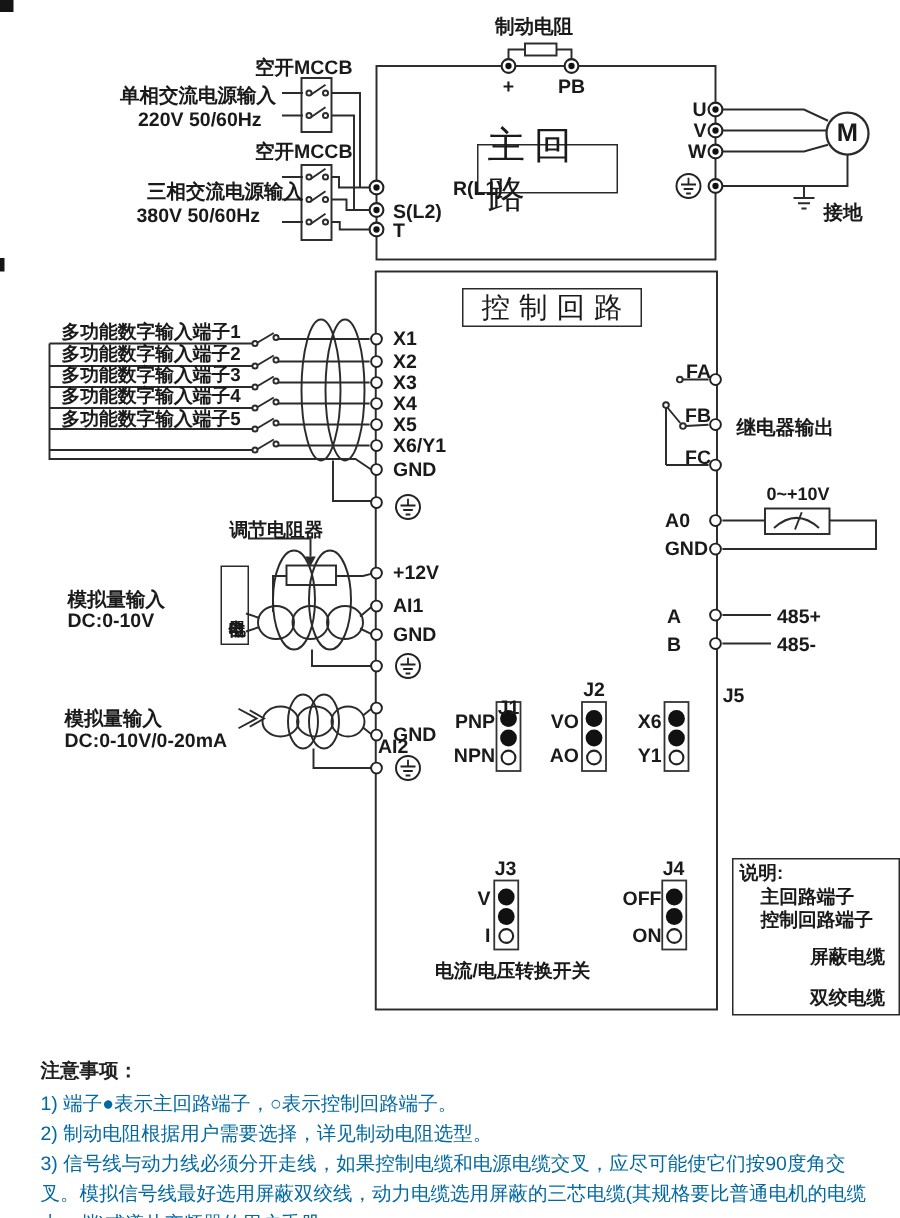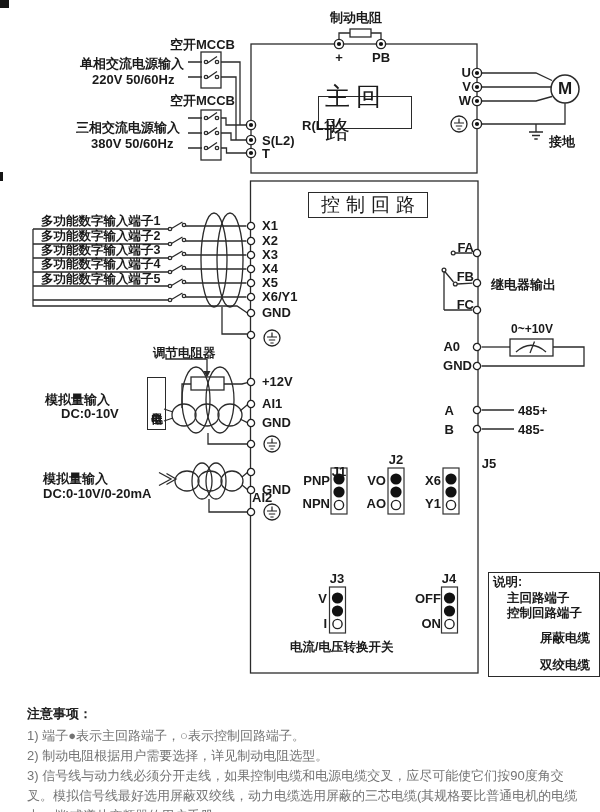--- a/index.html
+++ b/index.html
@@ -8,21 +8,21 @@
   .wires{position:absolute;left:0;top:0;}
   .lbl{position:absolute;font:bold 13px "Liberation Sans",sans-serif;color:#1a1a1a;white-space:nowrap;}
   .sm{font-size:12.5px;}
   .rt{text-align:right;}
   .ct{text-align:center;}
   .boxtitle{position:absolute;border:1.6px solid #2a2a2a;display:flex;align-items:center;justify-content:center;
             color:#1a1a1a;background:#fff;}
   .potbox{position:absolute;border:1.2px solid #2a2a2a;writing-mode:vertical-rl;text-align:center;
           font:bold 11.5px "Liberation Sans",sans-serif;color:#1a1a1a;display:flex;align-items:center;justify-content:center;}
   .legendbox{position:absolute;border:1.2px solid #2a2a2a;background:#fff;}
-  .note{position:absolute;font:13px "Liberation Sans",sans-serif;color:#737373;line-height:20px;}
+  .note{position:absolute;font:13px "Liberation Sans",sans-serif;color:#0369a1;line-height:20px;}
   .note.title{font-weight:bold;color:#222;}
   .mark{position:absolute;background:#151515;}
 </style>
 </head>
 <body>
 
 <div class="canvas">
 
   <svg class="wires" width="600" height="812" viewBox="0 0 600 812">
     <defs>
@@ -248,21 +248,21 @@
       <span>主回路</span>
     </div>
   <div class="boxtitle" style="left:308px;top:192px;width:120px;height:26px;font-size:19px;letter-spacing:6px;padding-left:6px;box-sizing:border-box;">
       <span>控制回路</span>
     </div>
 
   <div class="lbl" style="left:170px;top:36px;">空开MCCB</div>
   <div class="lbl" style="left:80px;top:55px;font-family:Liberation Mono, monospace;">单相交流电源输入</div>
   <div class="lbl" style="left:92px;top:72px;">220V 50/60Hz</div>
   <div class="lbl" style="left:170px;top:92px;">空开MCCB</div>
-  <div class="lbl" style="left:76px;top:119px;text-align:right;">三相交流电源输入</div>
+  <div class="lbl" style="left:98px;top:119px;text-align:right;">三相交流电源输入</div>
   <div class="lbl" style="left:91px;top:136px;">380V 50/60Hz</div>
 
   <div class="lbl ct" style="left:330px;top:9px;width:52px;">制动电阻</div>
   <div class="lbl ct" style="left:332px;top:50px;width:14px;">+</div>
   <div class="lbl ct" style="left:370px;top:50px;width:22px;">PB</div>
 
   <div class="lbl" style="left:274px;top:118px;padding-left:28px;">R(L1)</div>
   <div class="lbl" style="left:262px;top:133px;">S(L2)</div>
   <div class="lbl" style="left:262px;top:146px;">T</div>
 
@@ -282,21 +282,21 @@
   <div class="lbl" style="left:262px;top:233px;">X2</div>
   <div class="lbl" style="left:262px;top:247px;">X3</div>
   <div class="lbl" style="left:262px;top:261px;">X4</div>
   <div class="lbl" style="left:262px;top:275px;">X5</div>
   <div class="lbl" style="left:262px;top:289px;">X6/Y1</div>
   <div class="lbl" style="left:262px;top:305px;">GND</div>
 
   <div class="lbl sm" style="left:153px;top:345px;">调节电阻器</div>
   <div class="potbox" style="left:147px;top:377px;width:17px;height:51px;">电位器</div>
   <div class="lbl" style="left:45px;top:391px;">模拟量输入</div>
-  <div class="lbl" style="left:45px;top:406px;margin-left:16px;">DC:0-10V</div>
+  <div class="lbl" style="left:45px;top:406px;">DC:0-10V</div>
   <div class="lbl" style="left:262px;top:374px;">+12V</div>
   <div class="lbl" style="left:262px;top:396px;">AI1</div>
   <div class="lbl" style="left:262px;top:415px;">GND</div>
 
   <div class="lbl" style="left:43px;top:470px;">模拟量输入</div>
   <div class="lbl" style="left:43px;top:486px;">DC:0-10V/0-20mA</div>
   <div class="lbl" style="left:252px;top:464px;margin-top:26px;">AI2</div>
   <div class="lbl" style="left:262px;top:482px;">GND</div>
 
   <div class="lbl rt" style="left:430px;top:240px;width:44px;">FA</div>

